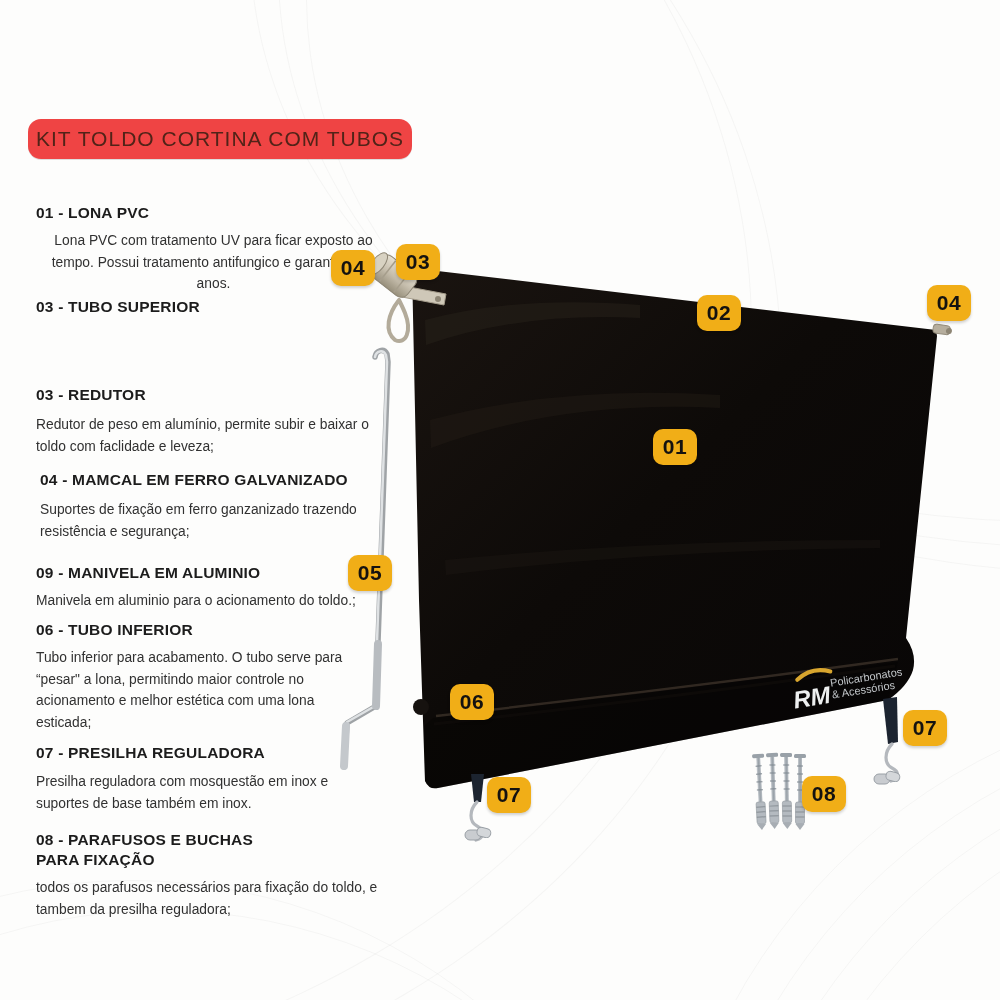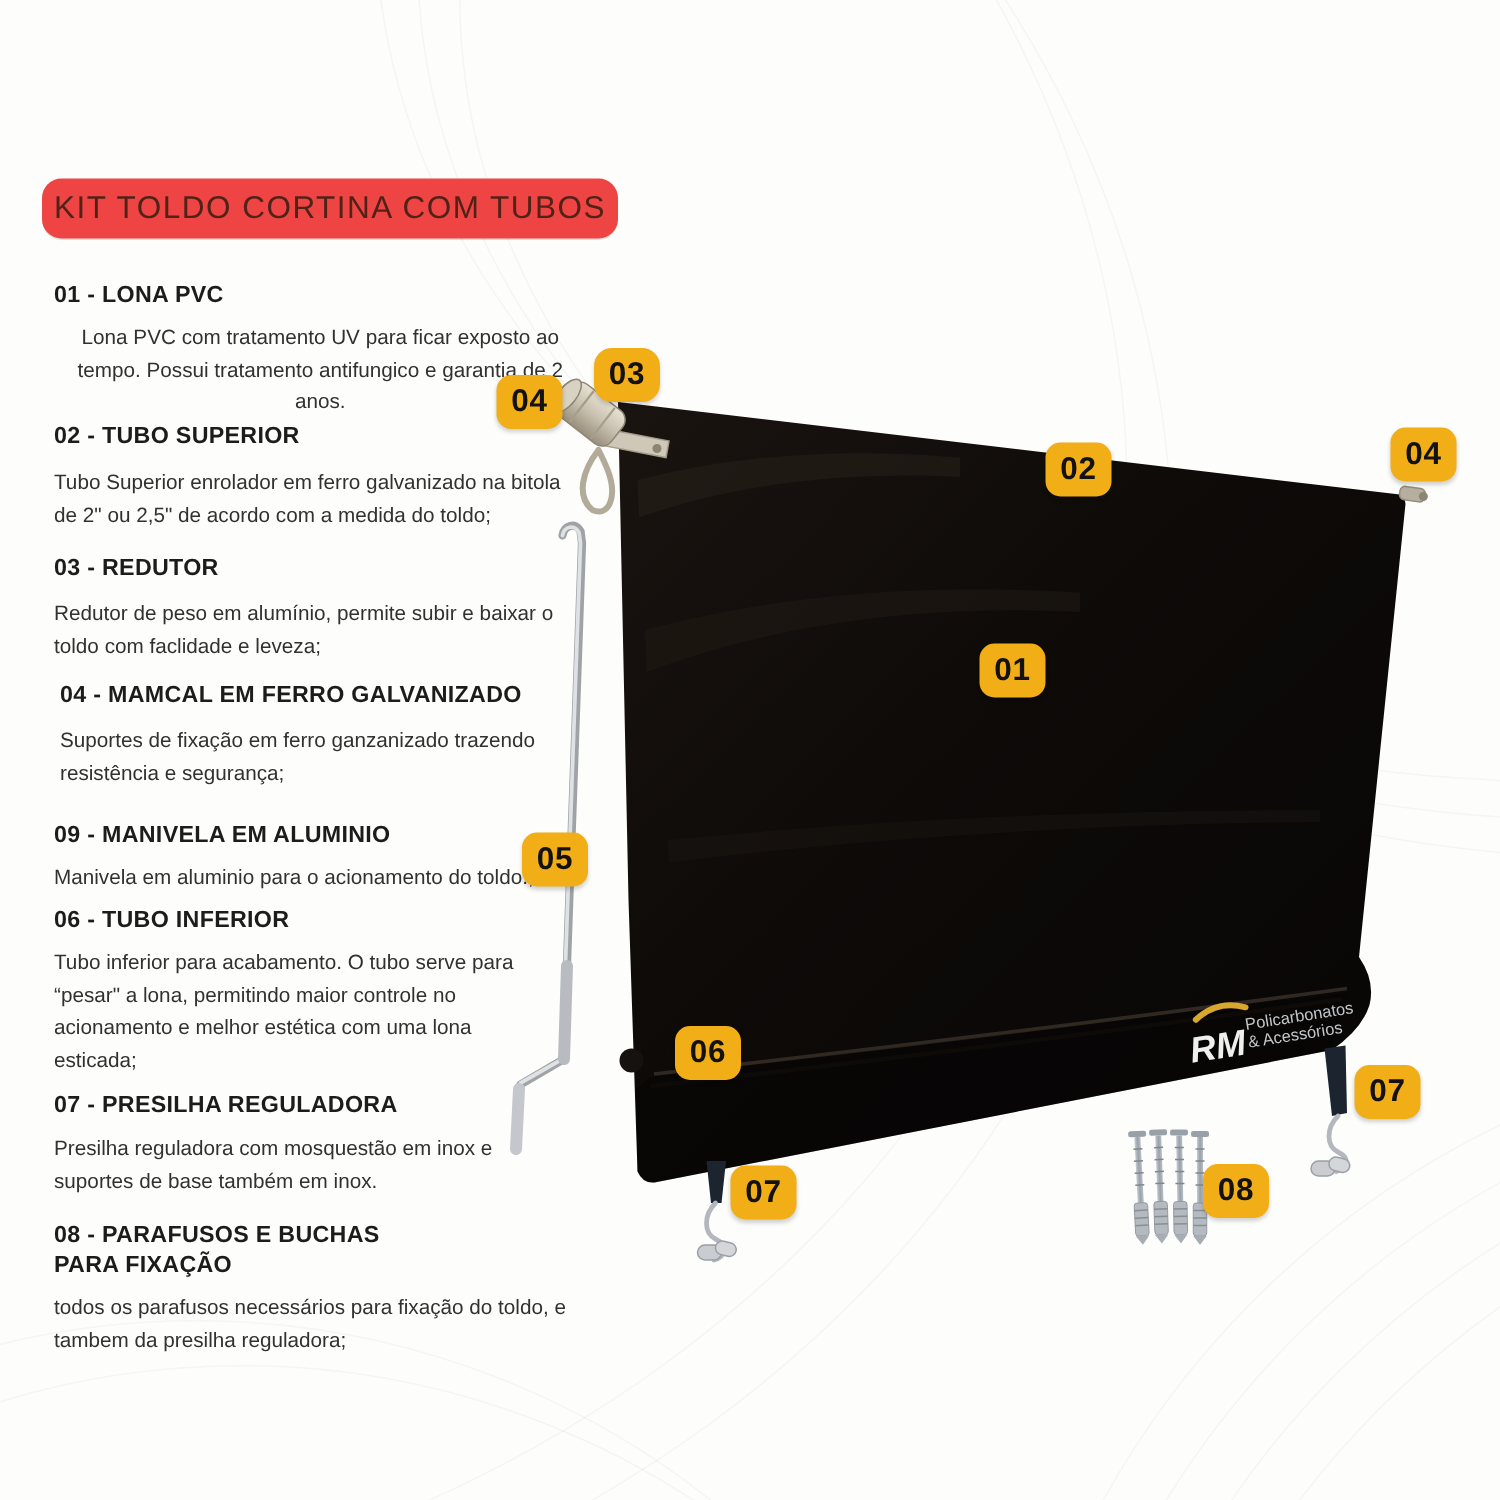--- a/index.html
+++ b/index.html
@@ -22,40 +22,40 @@
   .c11{ width:1100px; height:1100px; left:-390px; top:910px; }
 
   .banner {
     position:absolute; left:28px; top:119px; width:384px; height:40px;
     background:#ef4444; border-radius:13px; color:#512318;
     font-size:21px; letter-spacing:1px; font-weight:500;
     display:flex; align-items:center; justify-content:center;
     box-shadow:0 1px 0 rgba(0,0,0,0.12);
   }
   .sec { position:absolute; left:36px; }
-  .sec h3 { margin:0 0 7px 0; font-size:15.5px; line-height:20px; font-weight:bold; color:#1c1c1c; letter-spacing:0.2px; }
+  .sec h3 { margin:16px 0 7px 0; font-size:15.5px; line-height:20px; font-weight:bold; color:#1c1c1c; letter-spacing:0.2px; }
   .sec p  { margin:0; font-size:13.8px; line-height:21.5px; color:#313131; }
   .s01 { top:187px; } .s01 p { width:355px;text-align:center; }
   .s02 { top:281px; } .s02 h3 { margin-bottom:10px; } .s02 p { width:352px; }
   .s03 { top:369px; } .s03 h3 { margin-bottom:9px; }  .s03 p { width:345px; }
   .s04 { top:454px; left:40px; } .s04 h3 { margin-bottom:9px; } .s04 p { width:345px; }
   .s05 { top:547px; } .s05 p { width:340px; }
   .s06 { top:604px; } .s06 p { width:330px; }
   .s07 { top:727px; } .s07 h3 { margin-bottom:8px; } .s07 p { width:320px; }
   .s08 { top:814px; } .s08 h3 { max-width:240px; }   .s08 p { width:360px; }
 
   #product-svg { position:absolute; left:0; top:0; width:1000px; height:1000px; pointer-events:none; }
 
   .badge {
     position:absolute; width:44px; height:36px; background:#f1ae17;
     border-radius:10px; color:#141210; font-weight:bold; font-size:21px;
     display:flex; align-items:center; justify-content:center;
     box-shadow:0 2px 3px rgba(0,0,0,0.18); letter-spacing:0.5px;
   }
-  .b03  { left:396px; top:232px;border-radius:12px; }
+  .b03  { left:396px; top:244px; }
   .b04l { left:331px; top:250px; }
   .b02  { left:697px; top:295px; }
   .b04r { left:927px; top:285px; }
   .b01  { left:653px; top:429px; }
   .b05  { left:348px; top:555px; }
   .b06  { left:450px; top:684px; }
   .b07l { left:487px; top:777px; }
   .b07r { left:903px; top:710px; }
   .b08  { left:802px; top:776px; }
 </style>
@@ -76,22 +76,21 @@
   <div class="curve c10"></div>
   <div class="curve c11"></div>
 
   <div class="banner">KIT TOLDO CORTINA COM TUBOS</div>
 
   <div class="sec s01">
     <h3>01 - LONA PVC</h3>
     <p>Lona PVC com tratamento UV para ficar exposto ao tempo. Possui tratamento antifungico e garantia de 2 anos.</p>
   </div>
   <div class="sec s02">
-    <h3>02 - TUBO SUPERIOR</h3>
-    <p>Tubo Superior enrolador em ferro galvanizado na bitola de 2" ou 2,5" de acordo com a medida do toldo;</p>
+    <h3>03 - TUBO SUPERIOR</h3>
   </div>
   <div class="sec s03">
     <h3>03 - REDUTOR</h3>
     <p>Redutor de peso em alumínio, permite subir e baixar o toldo com faclidade e leveza;</p>
   </div>
   <div class="sec s04">
     <h3>04 - MAMCAL  EM FERRO GALVANIZADO</h3>
     <p>Suportes de fixação em ferro ganzanizado trazendo resistência e segurança;</p>
   </div>
   <div class="sec s05">

